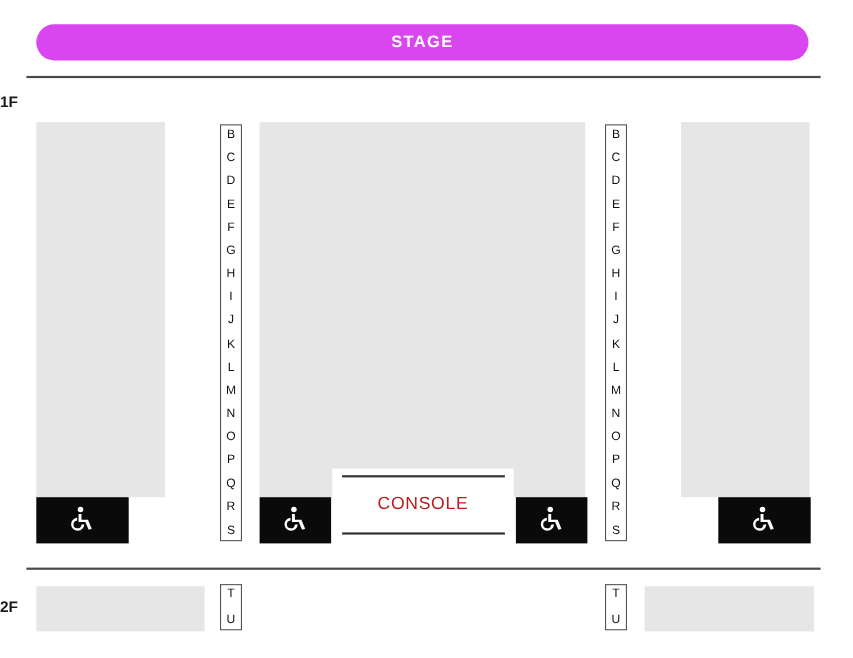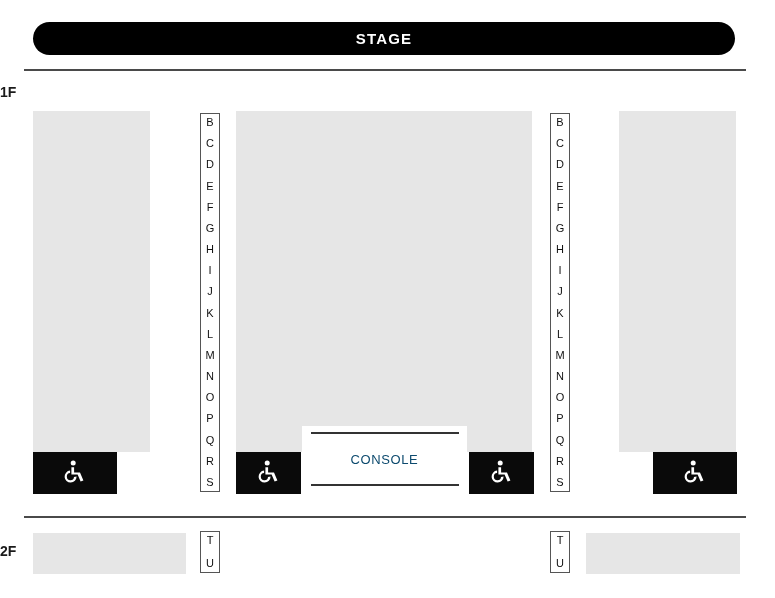--- a/index.html
+++ b/index.html
@@ -20,21 +20,21 @@
     overflow: hidden;
   }
 
   
   .stage-bar {
     position: absolute;
     left: 33px;
     top: 22px;
     width: 702px;
     height: 33px;
-    background: #000000;
+    background: #d946ef;
     border-radius: 17px;
     display: flex;
     align-items: center;
     justify-content: center;
   }
   .stage-label {
     color: #ffffff;
     font-size: 15px;
     font-weight: bold;
     letter-spacing: 1.2px;
@@ -126,23 +126,23 @@
   .console-line {
     position: absolute;
     left: 9px;
     width: 148px;
     height: 2px;
     background: #333333;
   }
   .console-line-top { top: 6px; }
   .console-line-bottom { bottom: 6px; }
   .console-label {
-    font-size: 13px;
+    font-size: 16px;
     letter-spacing: 0.6px;
-    color: #0c4a6e;
+    color: #b91c1c;
   }
 </style>
 </head>
 <body>
 
 <div class="venue-map">
 
   <div class="stage-bar">
     <span class="stage-label">STAGE</span>
   </div>

